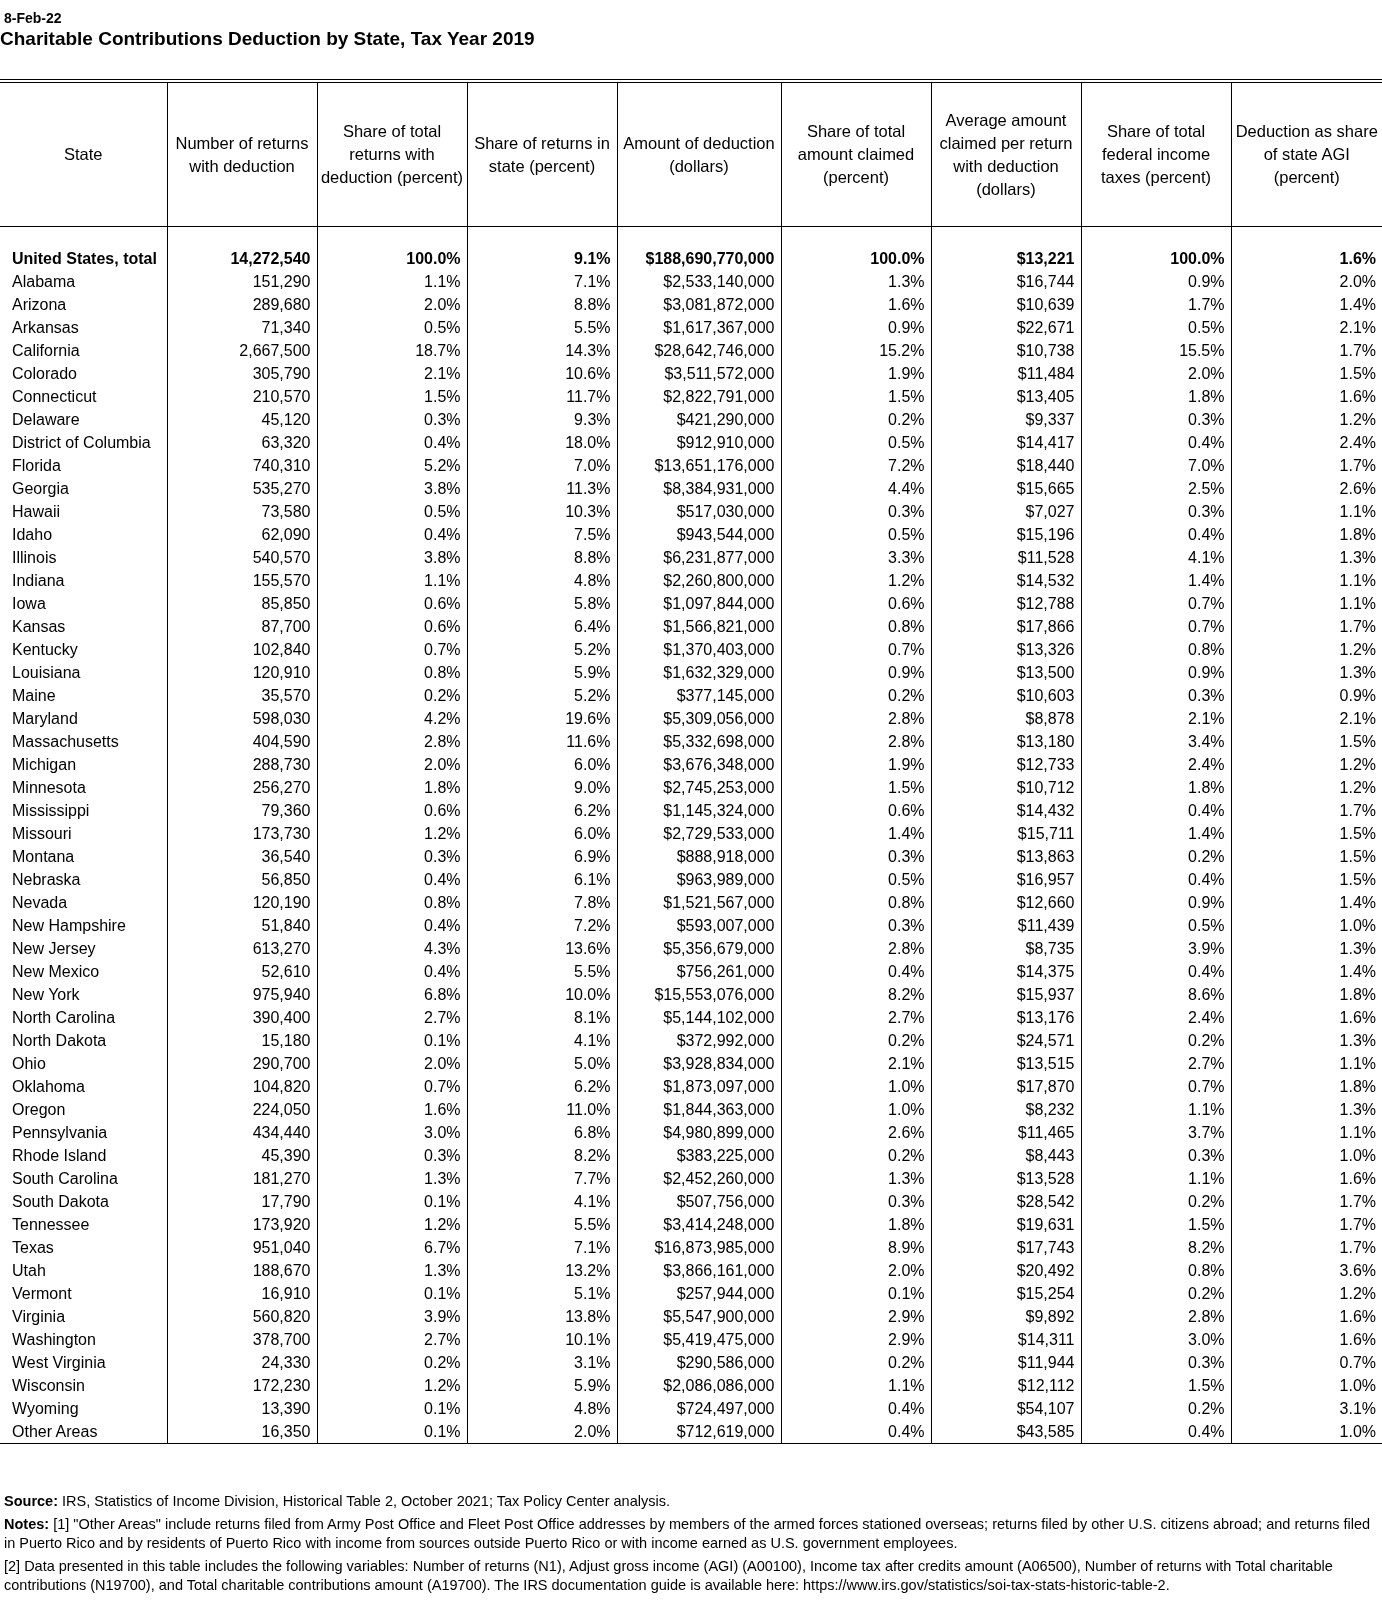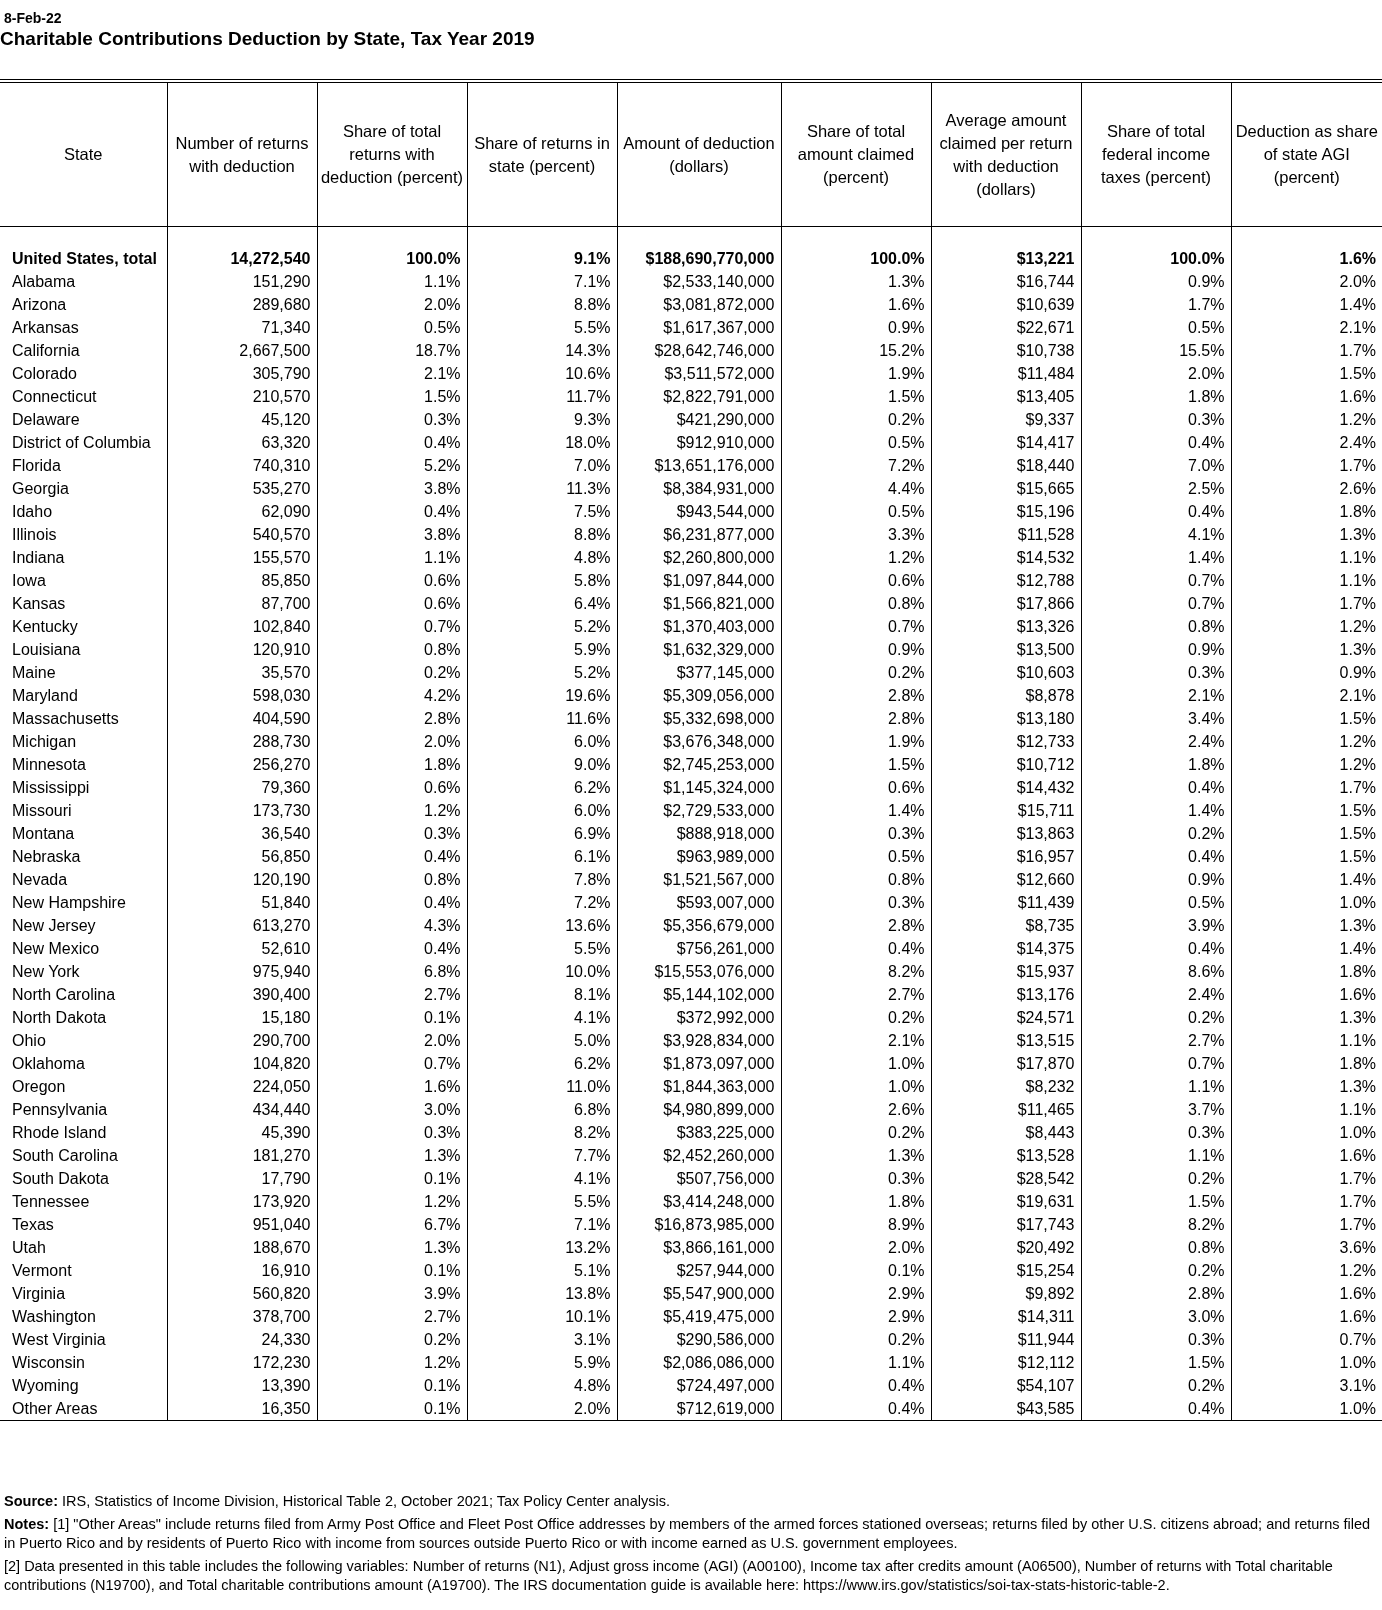--- a/index.html
+++ b/index.html
@@ -228,20 +228,31 @@
           <td>535,270</td>
           <td>3.8%</td>
           <td>11.3%</td>
           <td>$8,384,931,000</td>
           <td>4.4%</td>
           <td>$15,665</td>
           <td>2.5%</td>
           <td>2.6%</td>
         </tr>
         <tr>
+          <td>Hawaii</td>
+          <td>73,580</td>
+          <td>0.5%</td>
+          <td>10.3%</td>
+          <td>$517,030,000</td>
+          <td>0.3%</td>
+          <td>$7,027</td>
+          <td>0.3%</td>
+          <td>1.1%</td>
+        </tr>
+        <tr>
           <td>Idaho</td>
           <td>62,090</td>
           <td>0.4%</td>
           <td>7.5%</td>
           <td>$943,544,000</td>
           <td>0.5%</td>
           <td>$15,196</td>
           <td>0.4%</td>
           <td>1.8%</td>
         </tr>

